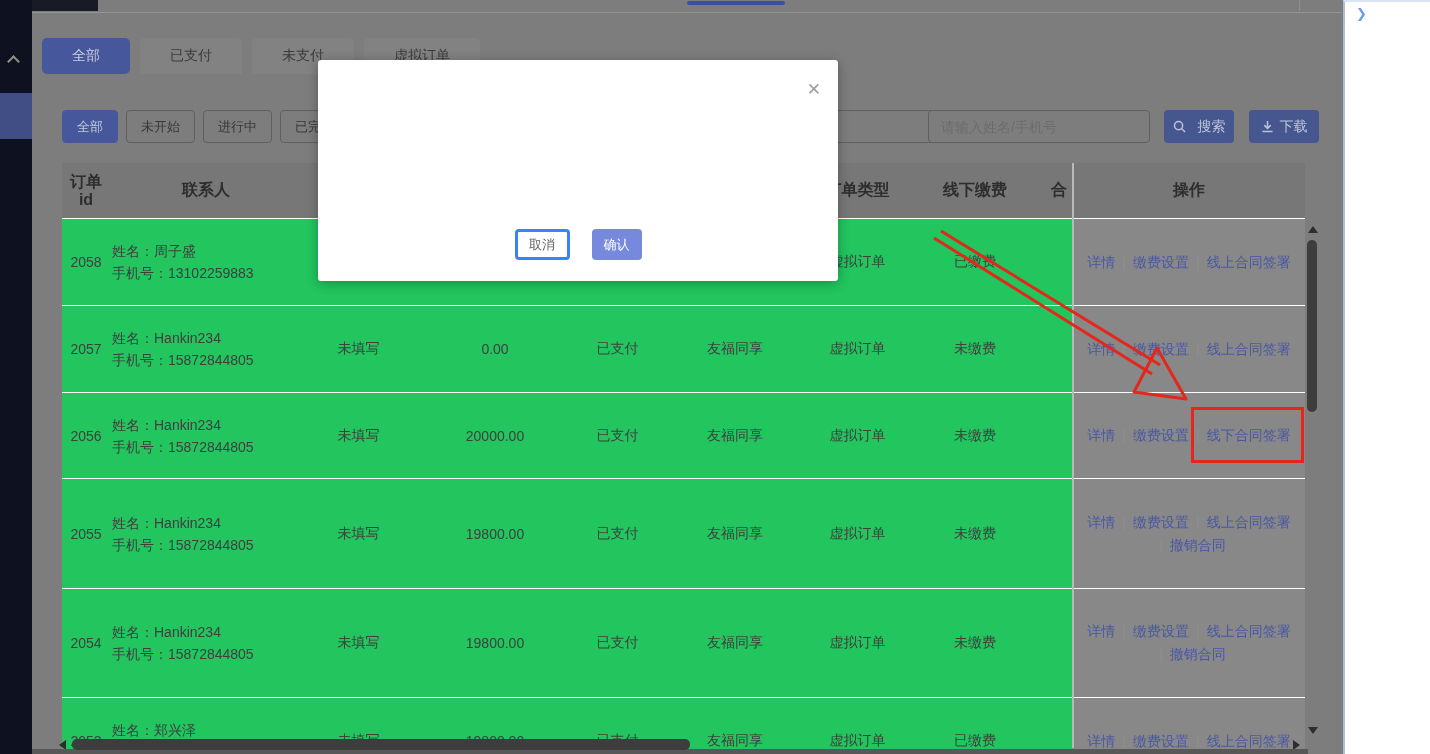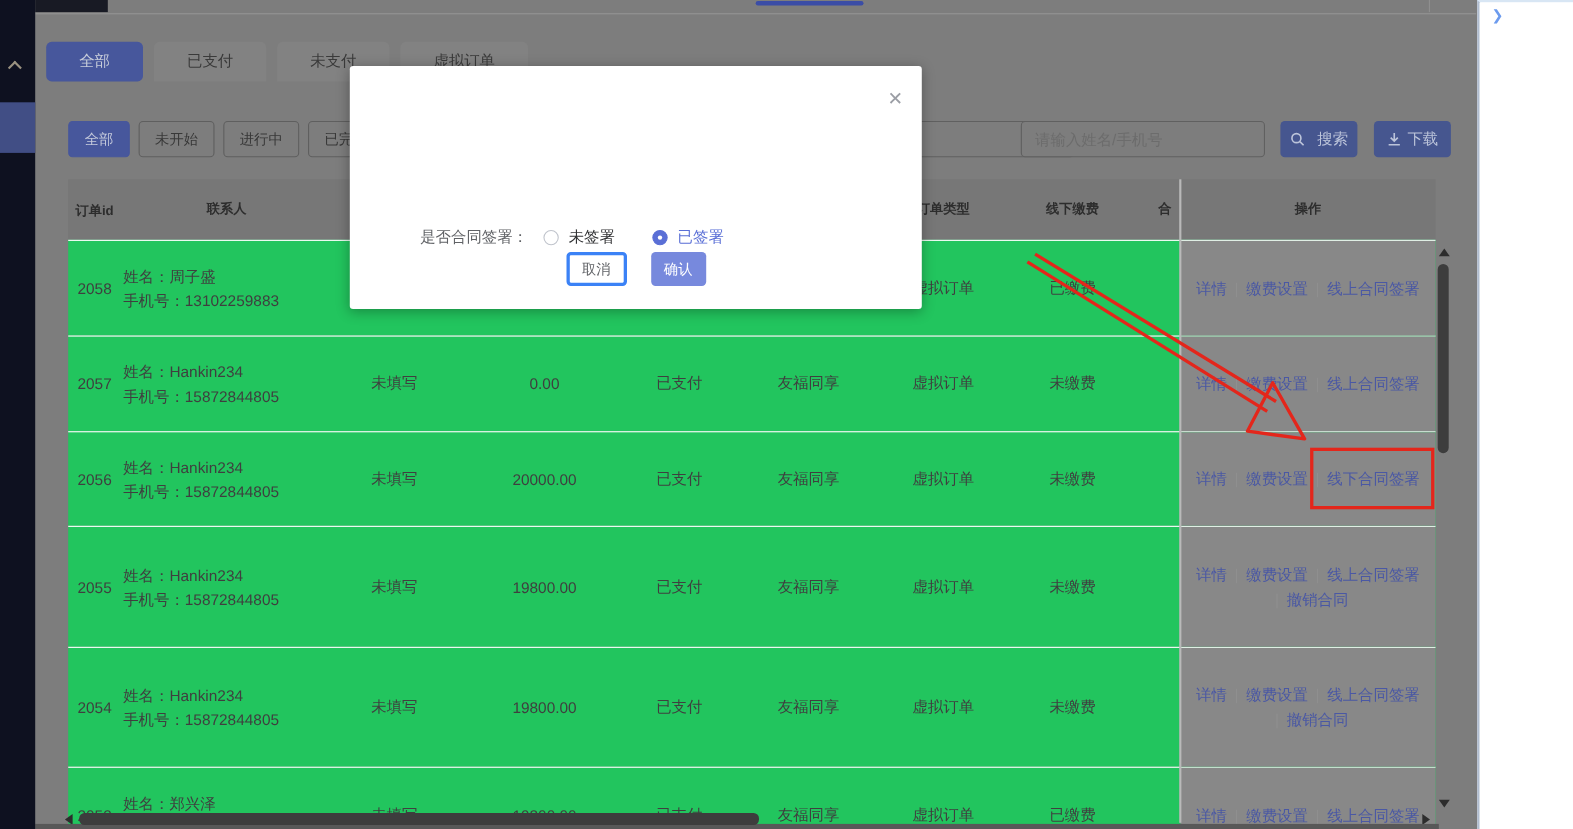--- a/index.html
+++ b/index.html
@@ -40,21 +40,21 @@
   .btn-primary { position:absolute; top:0; height:33px; display:flex; align-items:center; justify-content:center; gap:6px;
       background:#46568f; color:#bcc4da; font-size:14px; border:none; border-radius:4px; cursor:pointer; }
   .btn-search { left:1102px; width:70px;gap:12px; }
   .btn-download { left:1187px; width:70px; }
   .btn-primary svg { display:block; }
 
   
   .table { position:absolute; left:62px; top:163px; width:1243px; }
   .tgrid { display:grid; grid-template-columns:48px 192px 113px 160px 85px 150px 95px 140px 28px 232px; }
   .thead { height:55px; background:#777777; }
-  .th { display:flex; align-items:center; justify-content:center; font-size:12px; font-weight:bold; color:#2d2d2d; text-align:center; }
+  .th { display:flex; align-items:center; justify-content:center; font-size:16px; font-weight:bold; color:#2d2d2d; text-align:center; }
   .th .wrapbox { width:36px; word-break:break-all; line-height:18px; }
   .trow { border-top:1px solid #ffffff; background:#22c55e; }
   .td { display:flex; align-items:center; justify-content:center; font-size:14px; color:#3f3f3f; }
   .td.contact { justify-content:flex-start; }
   .contact-inner { width:146px; margin-left:2px; line-height:22px; word-break:break-all; text-align:left; }
   .td.actions-cell { background:#888888; padding:0 10px; }
   .actions-wrap { display:flex; flex-wrap:wrap; justify-content:center; align-items:center; line-height:23px; }
   .action-pair { white-space:nowrap; }
   .action-sep { color:#8f8f8f; margin:0 7px; }
   .action-link { color:#4a58a4; cursor:pointer; text-decoration:none; }
@@ -321,33 +321,20 @@
 
   <svg class="annotation-svg">
     <line x1="934" y1="238" x2="1152" y2="374" stroke="#e4261b" stroke-width="3"></line>
     <line x1="941" y1="231" x2="1160" y2="365" stroke="#e4261b" stroke-width="3"></line>
     <polygon points="1186,399 1134,392 1157,348" fill="none" stroke="#e4261b" stroke-width="3" stroke-linejoin="round"></polygon>
   </svg>
   <div class="annotation-box"></div>
 
   <div class="modal">
     <span class="modal-close">✕</span>
-    <div class="modal-field">
-      <span class="field-label">是否合同签署：</span>
-      <span id="radio-group" style="display:flex;align-items:center;">
-          <span class="radio-item">
-            <span class="radio-circle"></span>
-            <span class="radio-label">未签署</span>
-          </span>
-          <span class="radio-item selected">
-            <span class="radio-circle"></span>
-            <span class="radio-label">已签署</span>
-          </span>
-        </span>
-    </div>
     <div class="modal-footer">
       <button class="btn-cancel">取消</button>
       <button class="btn-confirm">确认</button>
     </div>
   </div>
 
   <aside class="drawer">
     <span class="drawer-chevron">❯</span>
   </aside>
 

